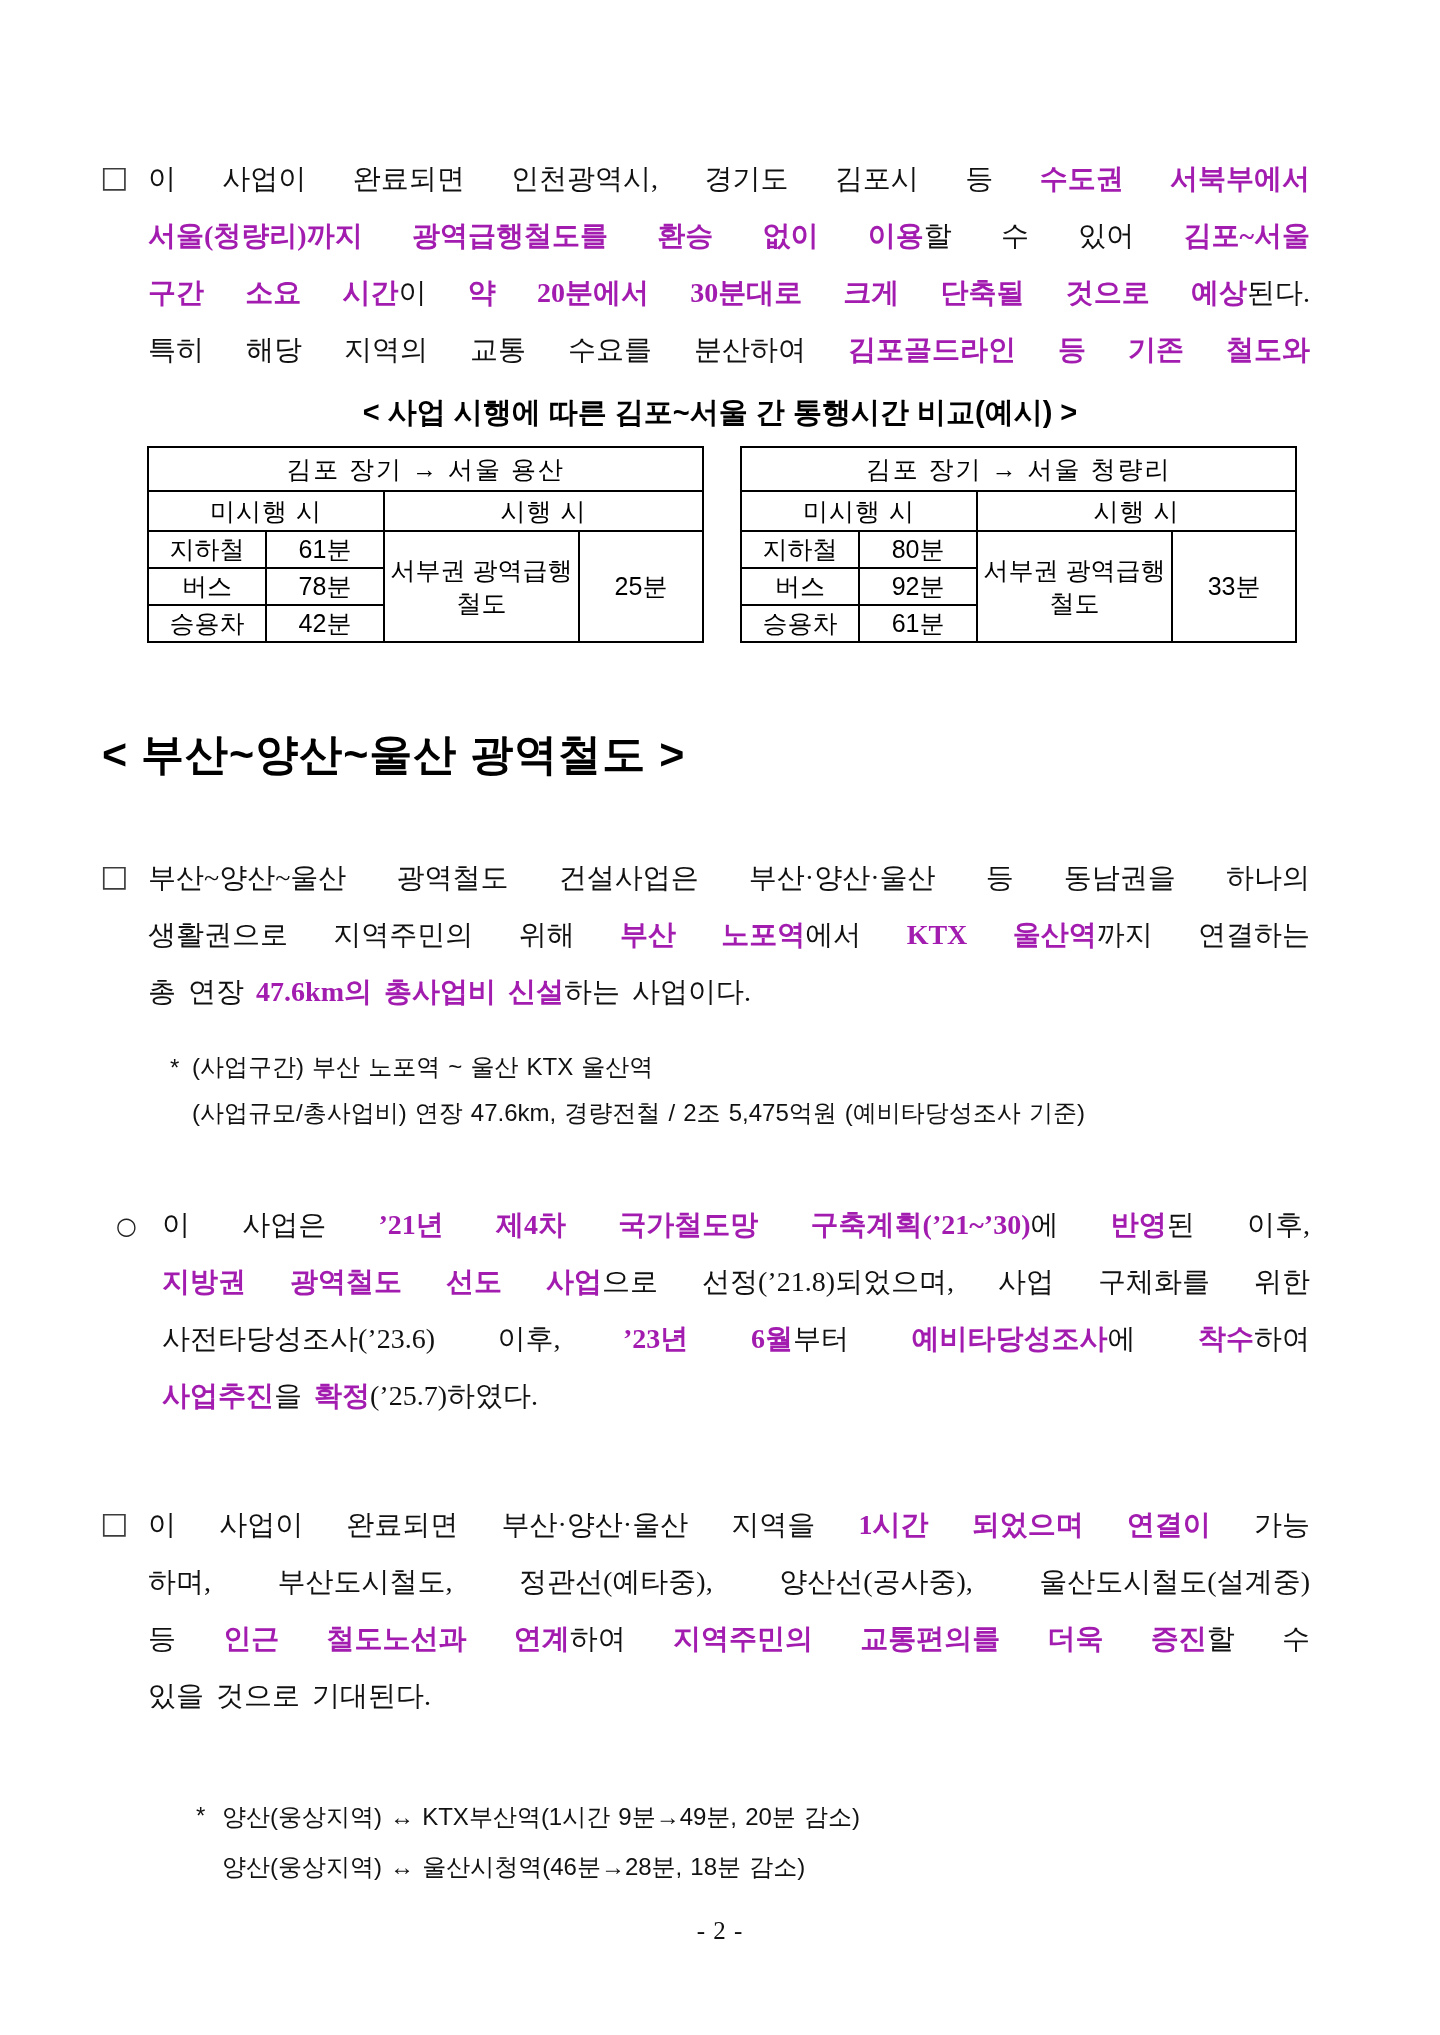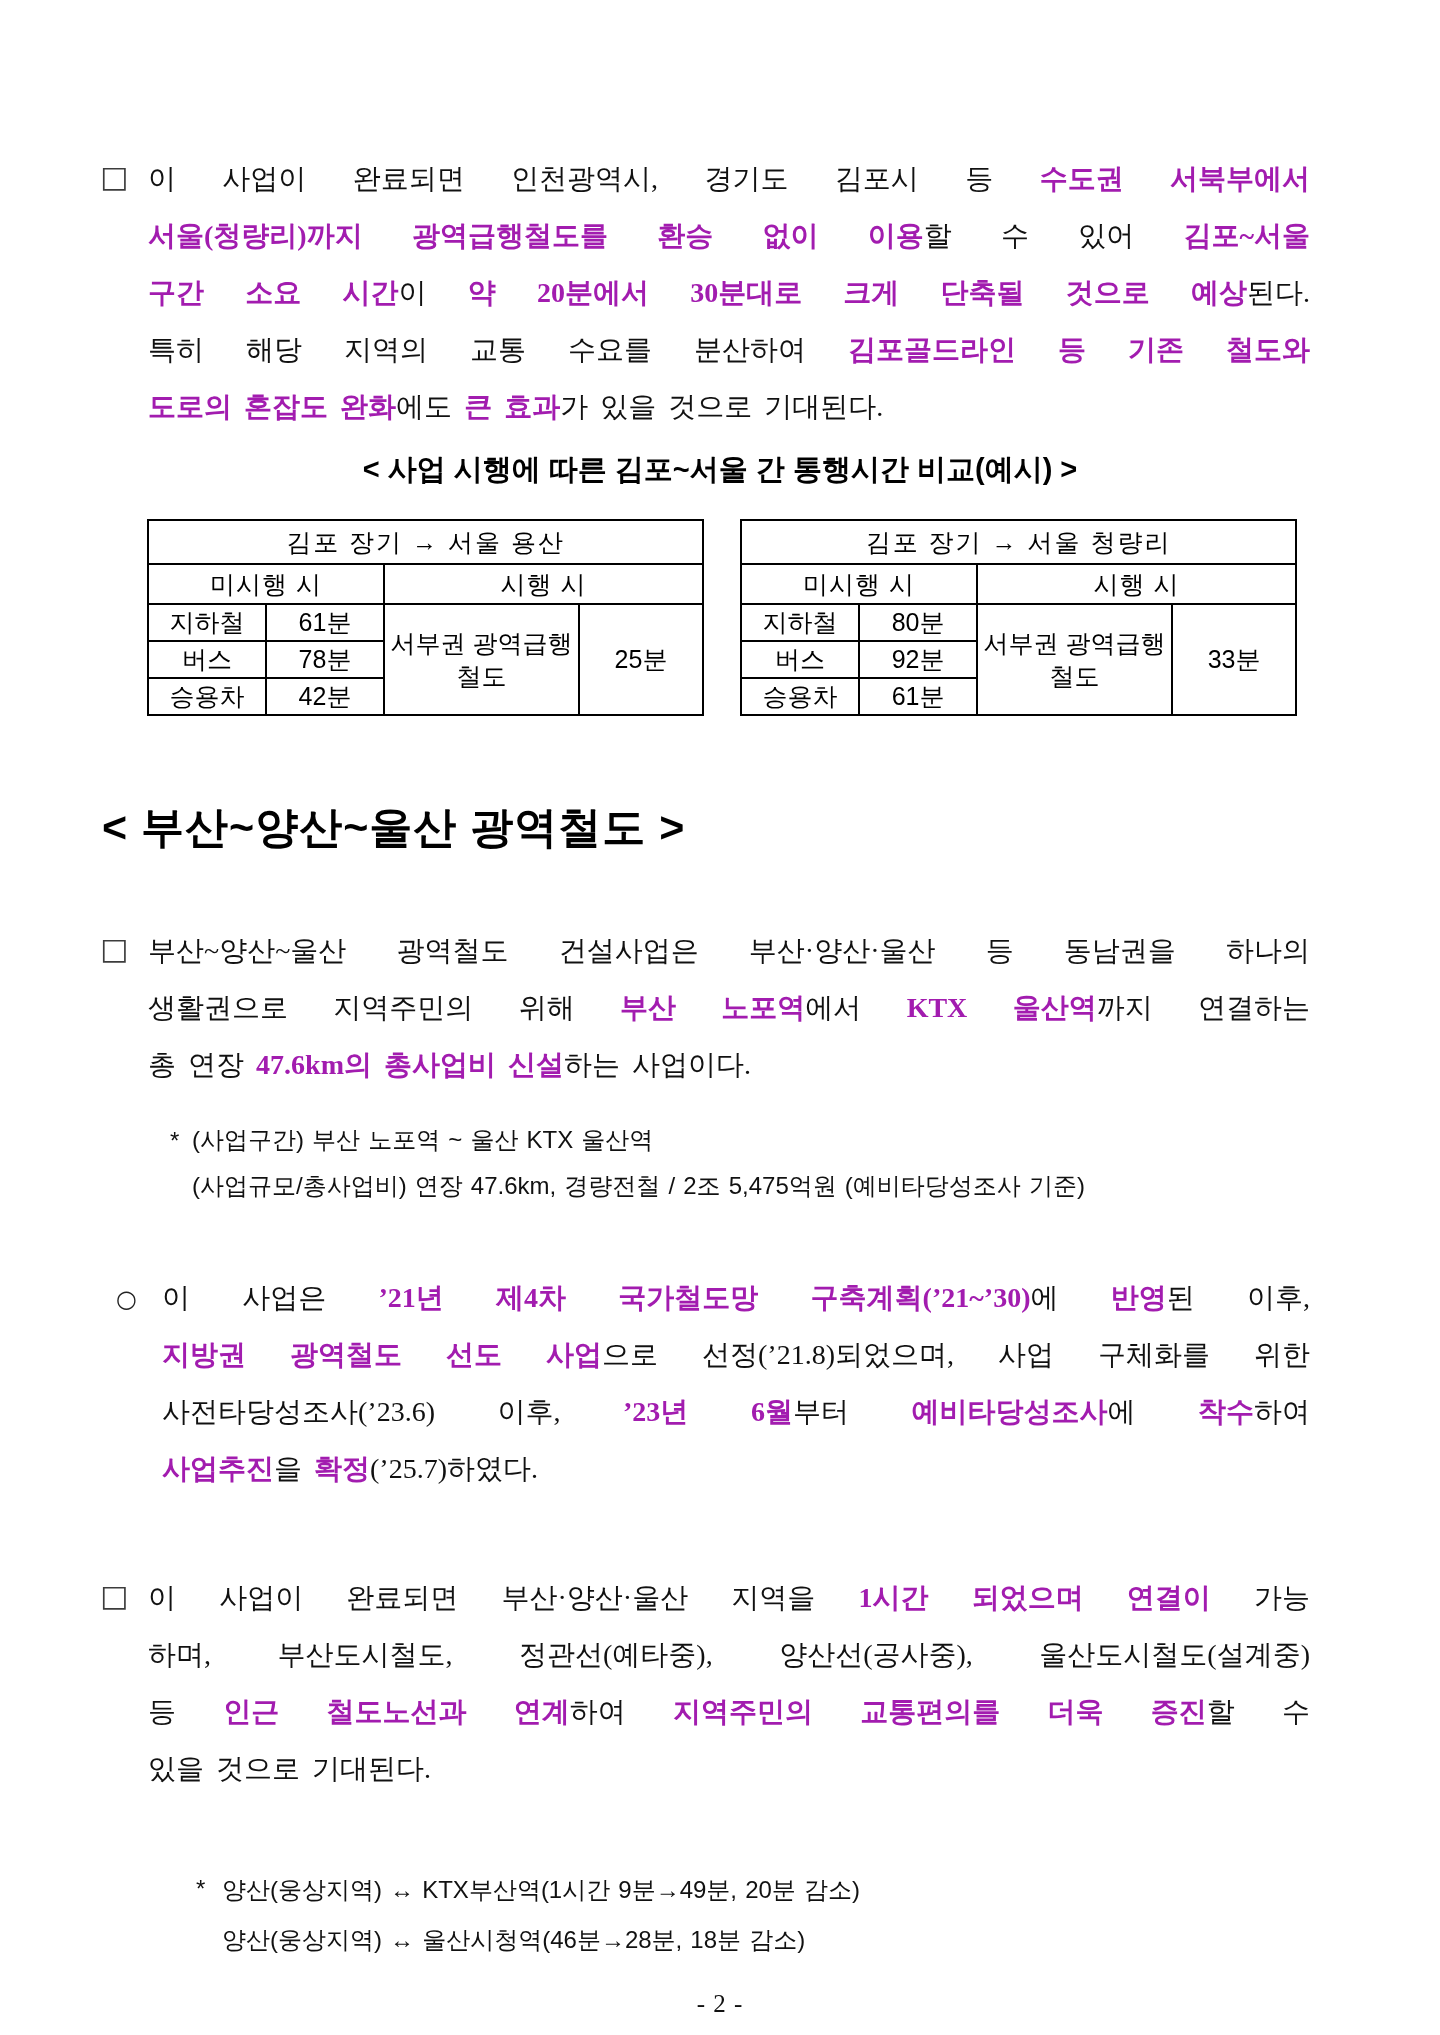--- a/index.html
+++ b/index.html
@@ -35,21 +35,21 @@
   
   .caption {
     margin-top:16px;
     height:36px; line-height:36px;
     text-align:center;
     font-family:"Liberation Sans","DejaVu Sans",sans-serif;
     font-weight:bold; font-size:29px; color:#000000;
   }
 
   
-  .tables-row { display:flex; gap:36px; margin-left:147px; margin-top:32px; }
+  .tables-row { display:flex; gap:36px; margin-left:147px; margin-top:16px; }
   table.cmp {
     border-collapse:collapse; table-layout:fixed;
     width:555px;
     font-family:"Liberation Sans","DejaVu Sans",sans-serif;
     font-size:25px; color:#000000;
   }
   table.cmp td { border:2px solid #000000; text-align:center; padding:0; overflow:hidden; }
   td.tt { height:42px; letter-spacing:2px; }
   td.ch { height:38px; letter-spacing:1px; }
   tr.dr td { height:35px; }
@@ -100,21 +100,20 @@
 <body>
 
 <div class="page">
 
   <div class="para" id="para1">
     <span class="bullet">□</span>
   <div class="line j"><span class="r">이 사업이 완료되면 인천광역시, 경기도 김포시 등 </span><span class="b">수도권 서북부에서</span></div>
       <div class="line j"><span class="b">서울(청량리)까지 광역급행철도를 환승 없이 이용</span><span class="r">할 수 있어 </span><span class="b">김포~서울</span></div>
       <div class="line j"><span class="b">구간 소요 시간</span><span class="r">이 </span><span class="b">약 20분에서 30분대로 크게 단축될 것으로 예상</span><span class="r">된다.</span></div>
       <div class="line j"><span class="r">특히 해당 지역의 교통 수요를 분산하여 </span><span class="b">김포골드라인 등 기존 철도와</span></div>
-      <div class="line"><span class="b">도로의 혼잡도 완화</span><span class="r">에도 </span><span class="b">큰 효과</span><span class="r">가 있을 것으로 기대된다.</span></div>
     </div>
 
   <div class="caption">&lt; 사업 시행에 따른 김포~서울 간 통행시간 비교(예시) &gt;</div>
 
   <div class="tables-row">
 
     <table class="cmp">
       <colgroup>
           <col style="width:118px">
           <col style="width:118px">

